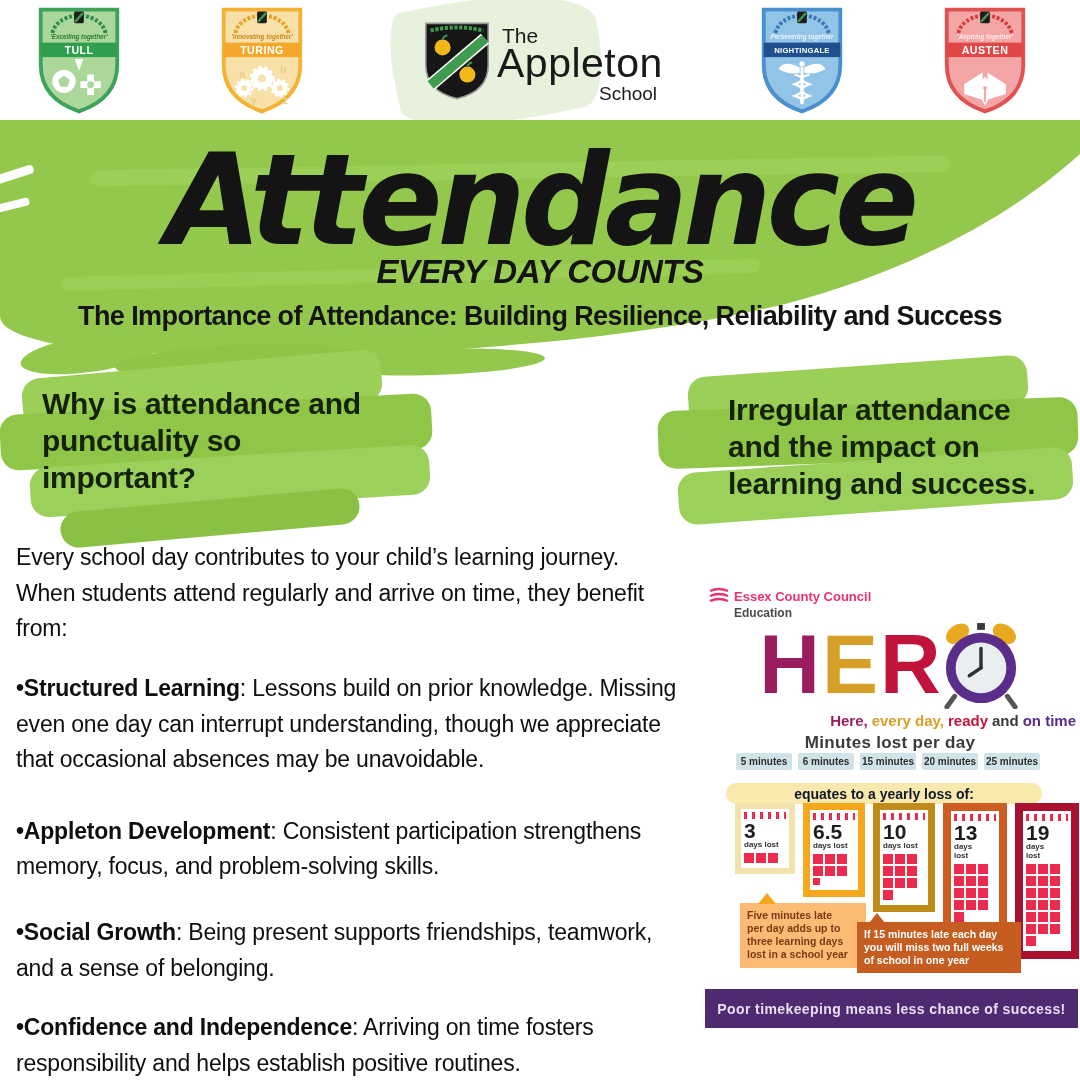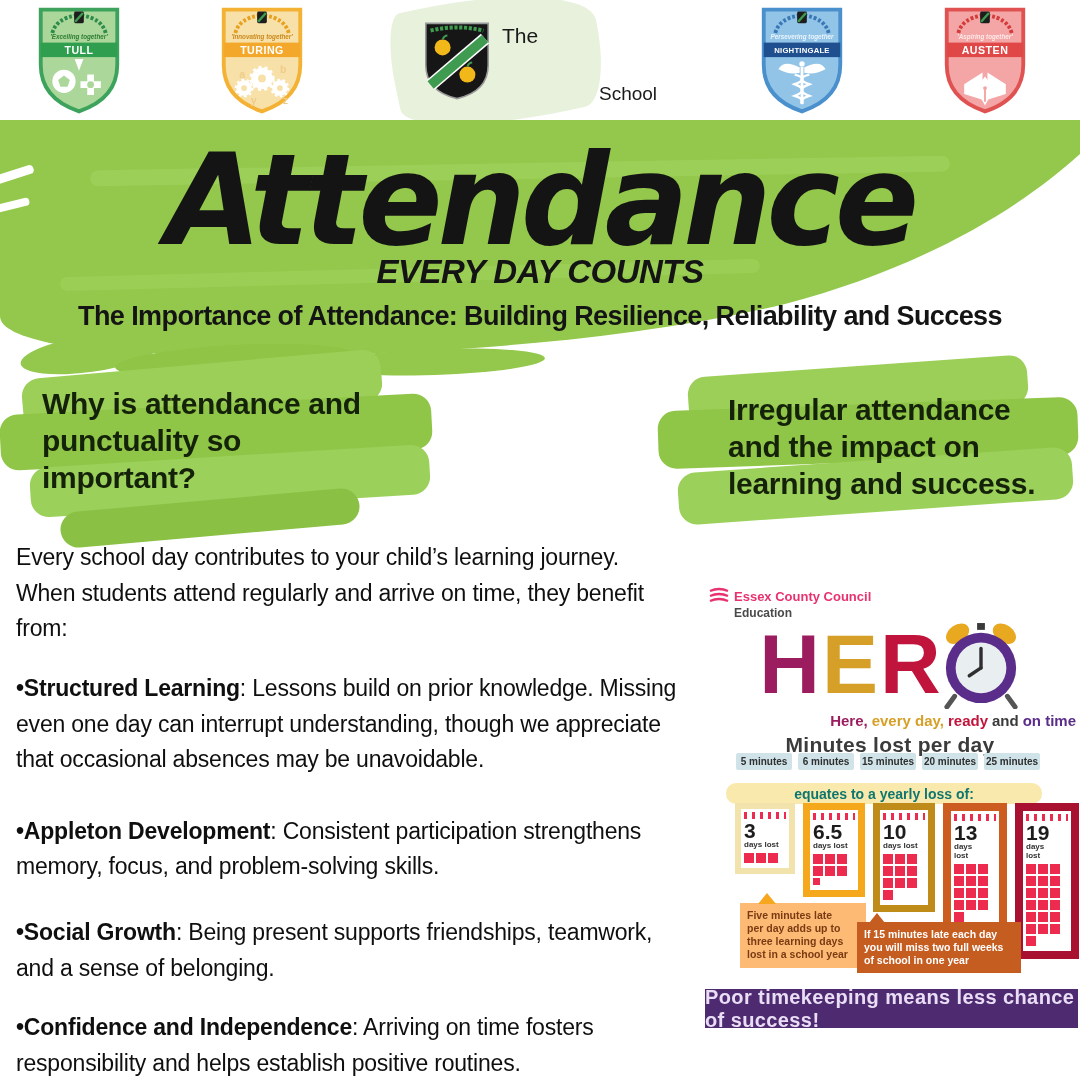--- a/index.html
+++ b/index.html
@@ -53,42 +53,42 @@
   
   .info{left:700px;top:585px;width:380px;height:444px;background:#fff;}
   .ecc-row{position:absolute;left:8px;top:2px;display:flex;align-items:center;gap:4px;}
   .ecc-name{font-size:13px;font-weight:bold;color:#e8326e;}
   .ecc-edu{position:absolute;left:34px;top:21px;font-size:12px;font-weight:bold;color:#4a4a4a;}
   .hero-row{position:absolute;left:0;top:36px;width:380px;display:flex;align-items:center;justify-content:center;}
   .hero-letter{font-size:84px;font-weight:bold;line-height:.95;letter-spacing:2px;}
   .hero-clock{width:80px;height:88px;margin-left:-2px;}
   .hero-tag{position:absolute;left:0;top:127px;width:380px;text-align:right;font-size:15px;font-weight:bold;color:#3a3a3a;}
   .hero-tag span{margin-right:4px;}
-  .min-title{position:absolute;left:0;top:148px;width:380px;text-align:center;font-size:21px;font-weight:bold;color:#3b3b3b;letter-spacing:.3px;}
+  .min-title{position:absolute;left:0;top:148px;width:380px;text-align:center;font-size:17px;font-weight:bold;color:#3b3b3b;letter-spacing:.3px;}
   .min-row{position:absolute;left:36px;top:168px;display:flex;gap:6px;}
   .min-box{width:56px;height:17px;background:#cfe3e9;border-radius:2px;display:flex;align-items:center;justify-content:center;
            font-size:10px;font-weight:bold;color:#2f2f2f;}
   .equates{position:absolute;left:26px;top:198px;width:316px;height:21px;background:#f9e9ac;border-radius:10px;
-           display:flex;align-items:center;justify-content:center;font-size:14px;font-weight:bold;color:#0f766e;}
+           display:flex;align-items:center;justify-content:center;font-size:14px;font-weight:bold;color:#0f172a;}
   .cal-row{position:absolute;left:35px;top:218px;display:flex;gap:8px;align-items:flex-start;}
   .cal{border-style:solid;background:#fff;padding:2px 3px 5px 3px;width:42px;}
   .cal .spiral{height:7px;margin:1px 0 1px 0;
         background:repeating-linear-gradient(90deg,#ec2b4e 0 3px,transparent 3px 8px);}
   .cal .num{font-size:21px;font-weight:bold;color:#1d1d1d;line-height:1;}
   .cal .lbl{font-size:8px;font-weight:bold;color:#333;line-height:1.1;margin-bottom:3px;}
   .sqs{display:flex;flex-wrap:wrap;gap:2px;width:36px;}
   .sq{width:10px;height:10px;background:#ec2b4e;}
   .sq.half{width:7px;height:7px;}
   .bubble{position:absolute;font-size:10.5px;font-weight:bold;line-height:1.25;padding:6px 7px;white-space:pre-line;}
   .bubble1{left:40px;top:318px;width:112px;background:#fdba74;color:#7a3b14;}
   .bubble1::before{content:"";position:absolute;left:18px;top:-10px;border:9px solid transparent;border-bottom:11px solid #f6a71d;border-top:none;}
   .bubble2{left:157px;top:337px;width:150px;background:#c65d20;color:#fff;}
   .bubble2::before{content:"";position:absolute;left:12px;top:-9px;border:8px solid transparent;border-bottom:10px solid #c65d20;border-top:none;}
   .info-footer{position:absolute;left:5px;top:404px;width:373px;height:39px;background:#4e2a70;
-               display:flex;align-items:center;justify-content:center;font-size:20px;font-weight:bold;
+               display:flex;align-items:center;justify-content:center;font-size:14px;font-weight:bold;
                color:#e9def5;letter-spacing:.4px;}
 </style>
 </head>
 <body>
 
 <div class="page">
 
   <div class="abs leaf-mark"></div>
 
   <div class="badge" style="left:33px;top:6px;">
@@ -185,20 +185,21 @@
     <g>
       <circle cx="27" cy="33" r="10" fill="#f2b719"></circle>
       <path d="M27,23 q2,-5 6,-5" stroke="#3f9b4f" stroke-width="2.5" fill="none"></path>
     </g>
     <g>
       <circle cx="58" cy="67" r="10" fill="#f2b719"></circle>
       <path d="M58,57 q2,-5 6,-5" stroke="#3f9b4f" stroke-width="2.5" fill="none"></path>
     </g>
   </svg>
   <div class="abs logo-the">The</div>
+  <div class="abs logo-appleton">Appleton</div>
   <div class="abs logo-school">School</div>
 
   <svg class="abs band-svg" viewBox="0 0 1080 265">
     <path d="M0,2 H1080 V36 C1015,95 915,152 785,186 C635,222 470,232 350,236 C230,240 110,236 55,226 C20,219 0,210 0,198 Z" fill="#93c84c"></path>
     <ellipse cx="90" cy="236" rx="70" ry="18" fill="#93c84c" transform="rotate(-8 90 236)"></ellipse>
     <ellipse cx="235" cy="243" rx="120" ry="16" fill="#8fc446" transform="rotate(-3 235 243)"></ellipse>
     <ellipse cx="435" cy="244" rx="110" ry="13" fill="#93c84c" transform="rotate(-2 435 244)"></ellipse>
     <rect x="90" y="45" width="860" height="16" rx="8" fill="#a8d765" opacity="0.45" transform="rotate(-1 520 53)"></rect>
     <rect x="60" y="150" width="700" height="14" rx="7" fill="#a8d765" opacity="0.4" transform="rotate(-1.5 410 157)"></rect>
     <rect x="-25" y="55" width="60" height="9" rx="4" fill="#ffffff" transform="rotate(-18 5 60)"></rect>

